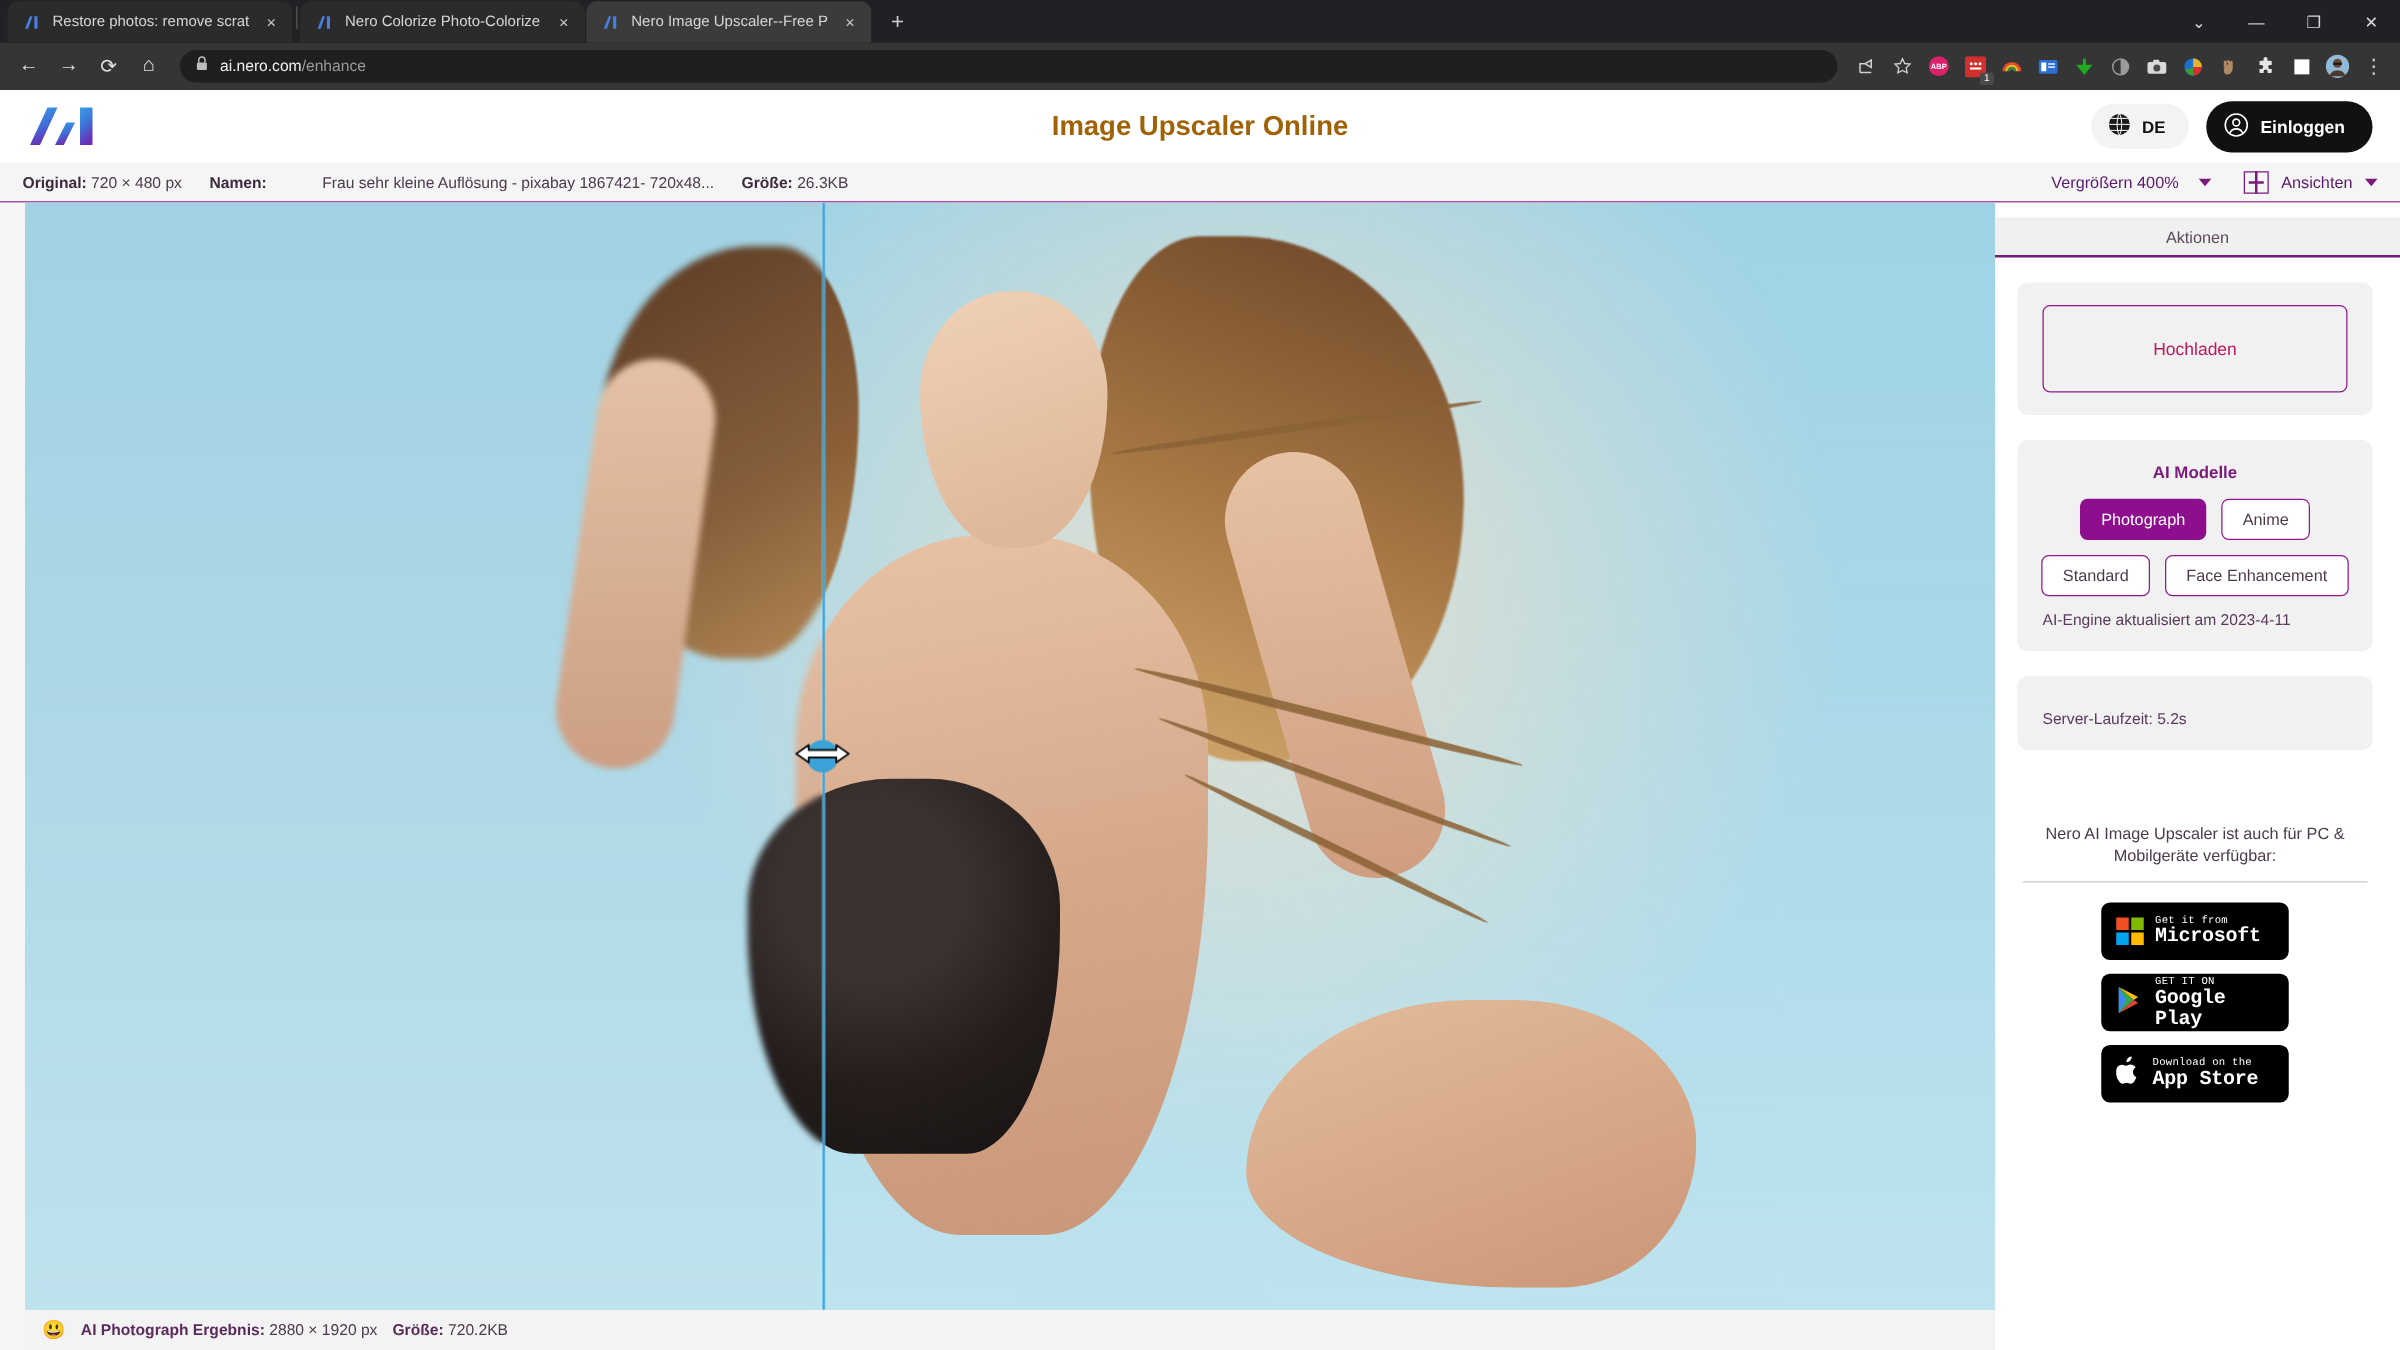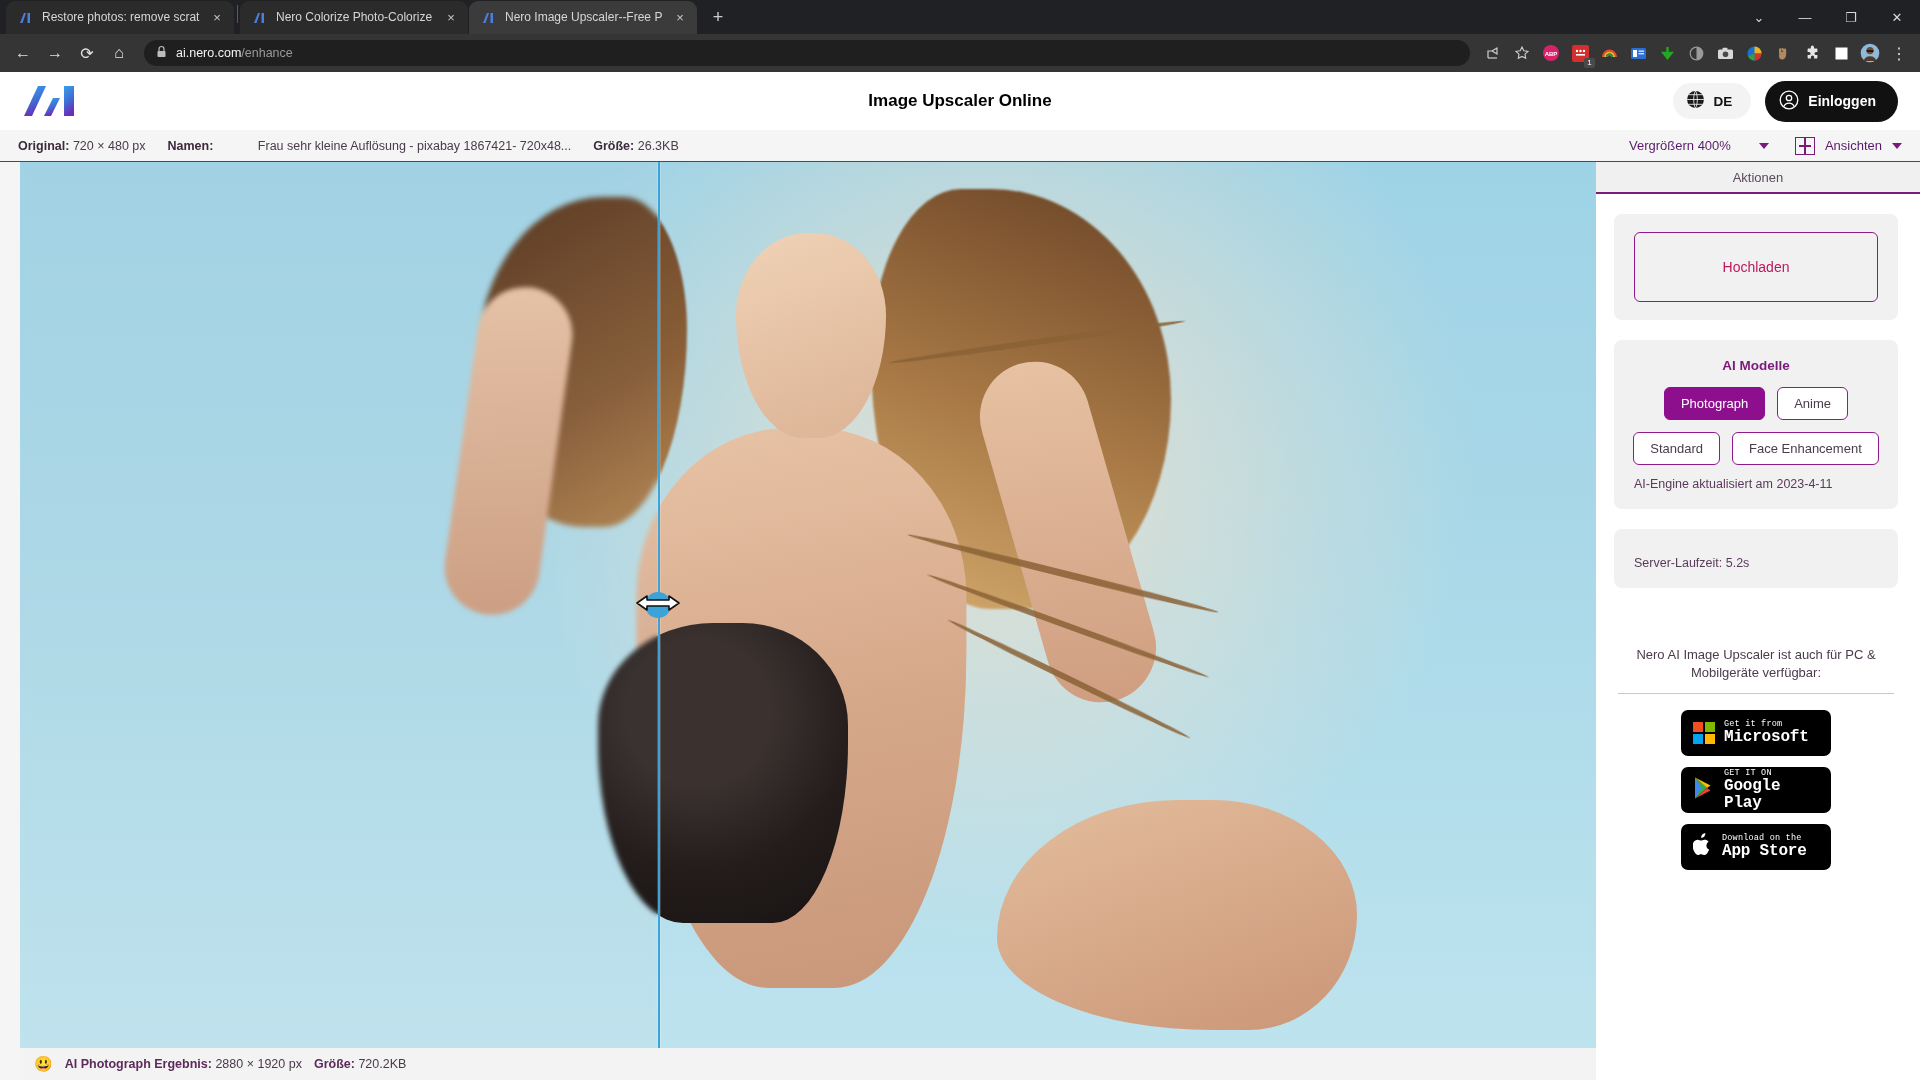--- a/index.html
+++ b/index.html
@@ -65,21 +65,21 @@
   
   .page { flex: 1; background: #fff; display: flex; flex-direction: column; overflow: hidden; }
 
   .site-header {
     height: 58px; background: #fff; display: flex; align-items: center;
     padding: 0 22px; position: relative; flex: 0 0 58px;
   }
   .logo { width: 58px; height: 34px; }
   .site-title {
     position: absolute; left: 0; right: 0; text-align: center;
-    font-size: 17px; font-weight: bold; color: #000000; pointer-events: none;
+    font-size: 22px; font-weight: bold; color: #a16207; pointer-events: none;
   }
   .hdr-right { margin-left: auto; display: flex; align-items: center; gap: 14px; z-index: 2; }
   .lang-btn {
     display: flex; align-items: center; gap: 9px; background: #f3f3f3; border-radius: 20px;
     padding: 7px 19px 7px 13px; font-size: 13.5px; font-weight: bold; color: #111;
   }
   .login-btn {
     display: flex; align-items: center; gap: 9px; background: #111; border-radius: 22px;
     padding: 9px 22px 9px 14px; font-size: 14px; font-weight: bold; color: #fff;
   }
@@ -87,21 +87,21 @@
   
   .infobar {
     height: 32px; background: #f5f5f5; border-bottom: 1.5px solid #8e1a8e;
     display: flex; align-items: center; padding: 0 18px; font-size: 12.5px; color: #4a3a4a;
     flex: 0 0 32px;
   }
   .infobar b { color: #3b2b3b; font-weight: bold; }
   .info-seg { margin-right: 22px; white-space: nowrap; }
   .info-name { max-width: 420px; overflow: hidden; text-overflow: ellipsis; display: inline-block; vertical-align: bottom; padding-left: 41px; }
   .infobar-right { margin-left: auto; display: flex; align-items: center; gap: 26px; color: #7a1a7a; }
-  .zoom-sel { display: flex; align-items: center; gap: 28px; font-size: 13px; color: #5a1a6a; }
+  .zoom-sel { display: flex; align-items: center; gap: 16px; font-size: 13px; color: #5a1a6a; }
   .views-ctl { display: flex; align-items: center; gap: 10px; font-size: 13px; color: #5a1a6a; }
   .split-ic { width: 20px; height: 18px; border: 1.6px solid #7a1a7a; position: relative; }
   .split-ic:before { content:''; position:absolute; left:50%; top:-1px; bottom:-1px; width:2px; background:#7a1a7a; transform:translateX(-50%); }
   .split-ic:after { content:''; position:absolute; top:50%; left:3px; right:3px; height:2px; background:#7a1a7a; transform:translateY(-50%); }
   .caret { width:0;height:0;border-left:5px solid transparent;border-right:5px solid transparent;border-top:6px solid #7a1a7a; }
 
   
   .body-split { flex: 1; display: flex; overflow: hidden; }
 
   
@@ -186,21 +186,21 @@
   .emoji { font-size: 15px; }
 
   
   .sidebar {
     width: 324px; flex: 0 0 324px; background: #fff; display: flex; flex-direction: column;
     padding: 0 22px 0 18px; overflow: hidden;
   }
   .side-head {
     height: 32px; display: flex; align-items: center; justify-content: center;
     font-size: 13px; color: #5a4a5a; background: #f0f0f0; border-bottom: 2px solid #7a1a7a;
-    flex: 0 0 32px; margin: 0 -22px 0 -18px;
+    flex: 0 0 32px; margin: 12px -22px 0 -18px;
   }
   .card { background: #f1f1f1; border-radius: 8px; padding: 18px 20px; margin-top: 20px; }
   .upload-btn {
     border: 1.4px solid #8e1a8e; border-radius: 6px; height: 70px; background: transparent;
     display: flex; align-items: center; justify-content: center; color: #be185d; font-size: 14px;
   }
   .card-title { text-align: center; font-size: 13.5px; font-weight: bold; color: #7a1a7a; margin-bottom: 14px; }
   .model-row { display: flex; gap: 12px; justify-content: center; margin-bottom: 12px; }
   .chip {
     border: 1.3px solid #8e1a8e; border-radius: 6px; padding: 8px 16px;

